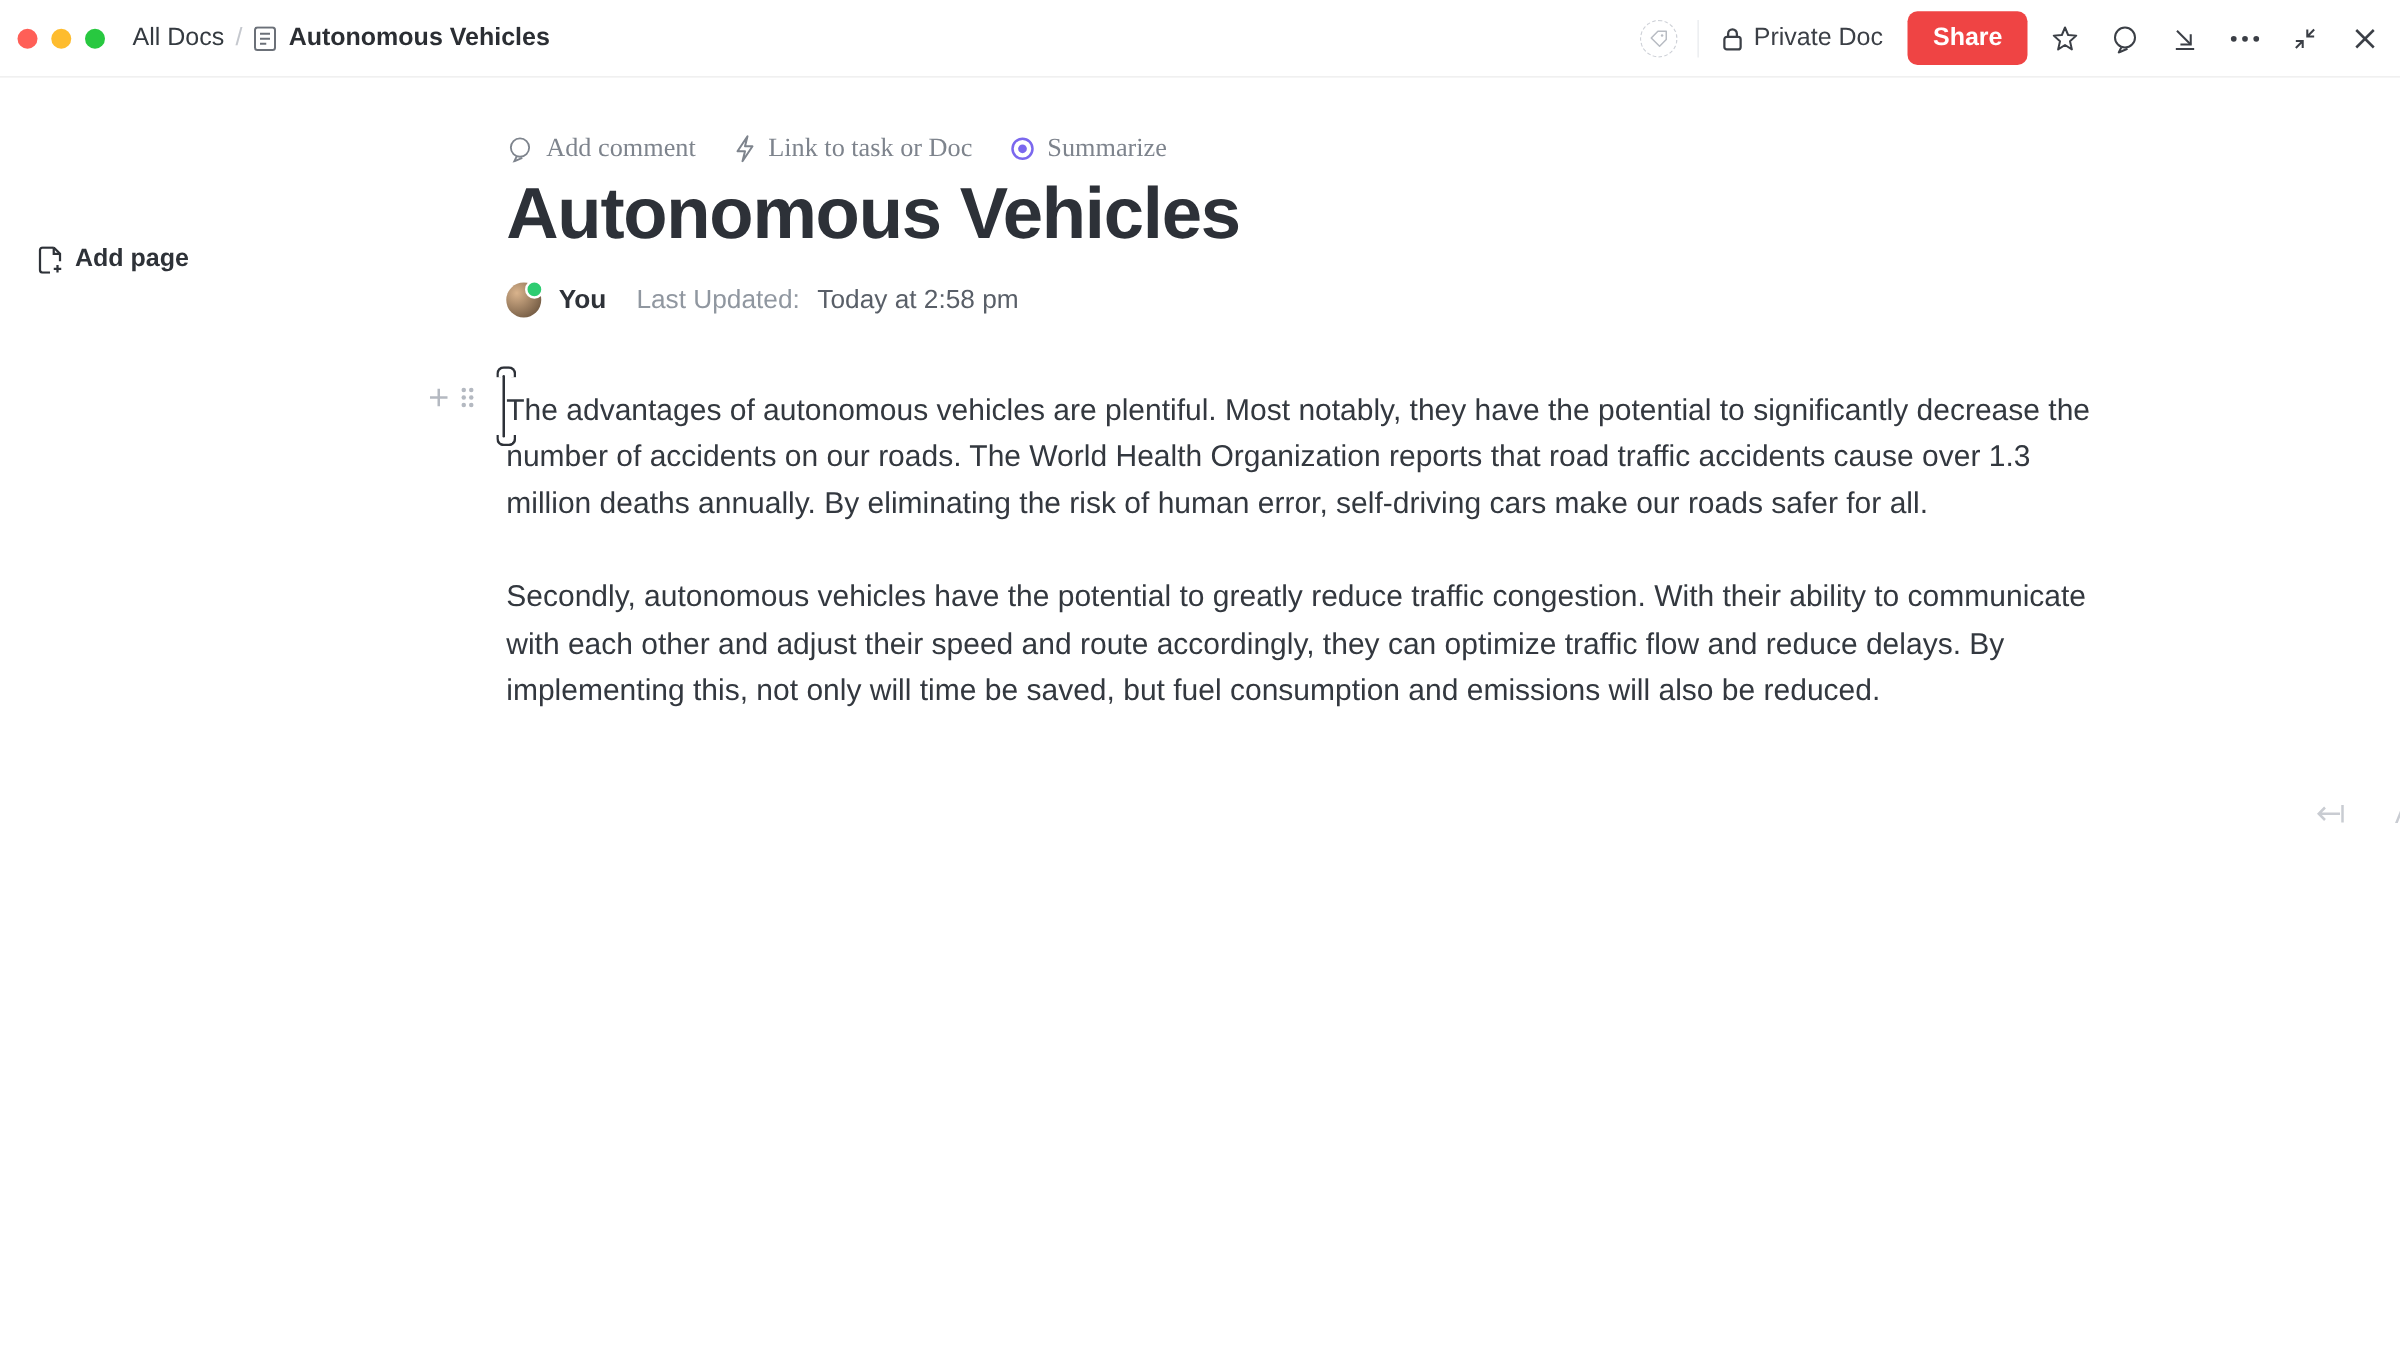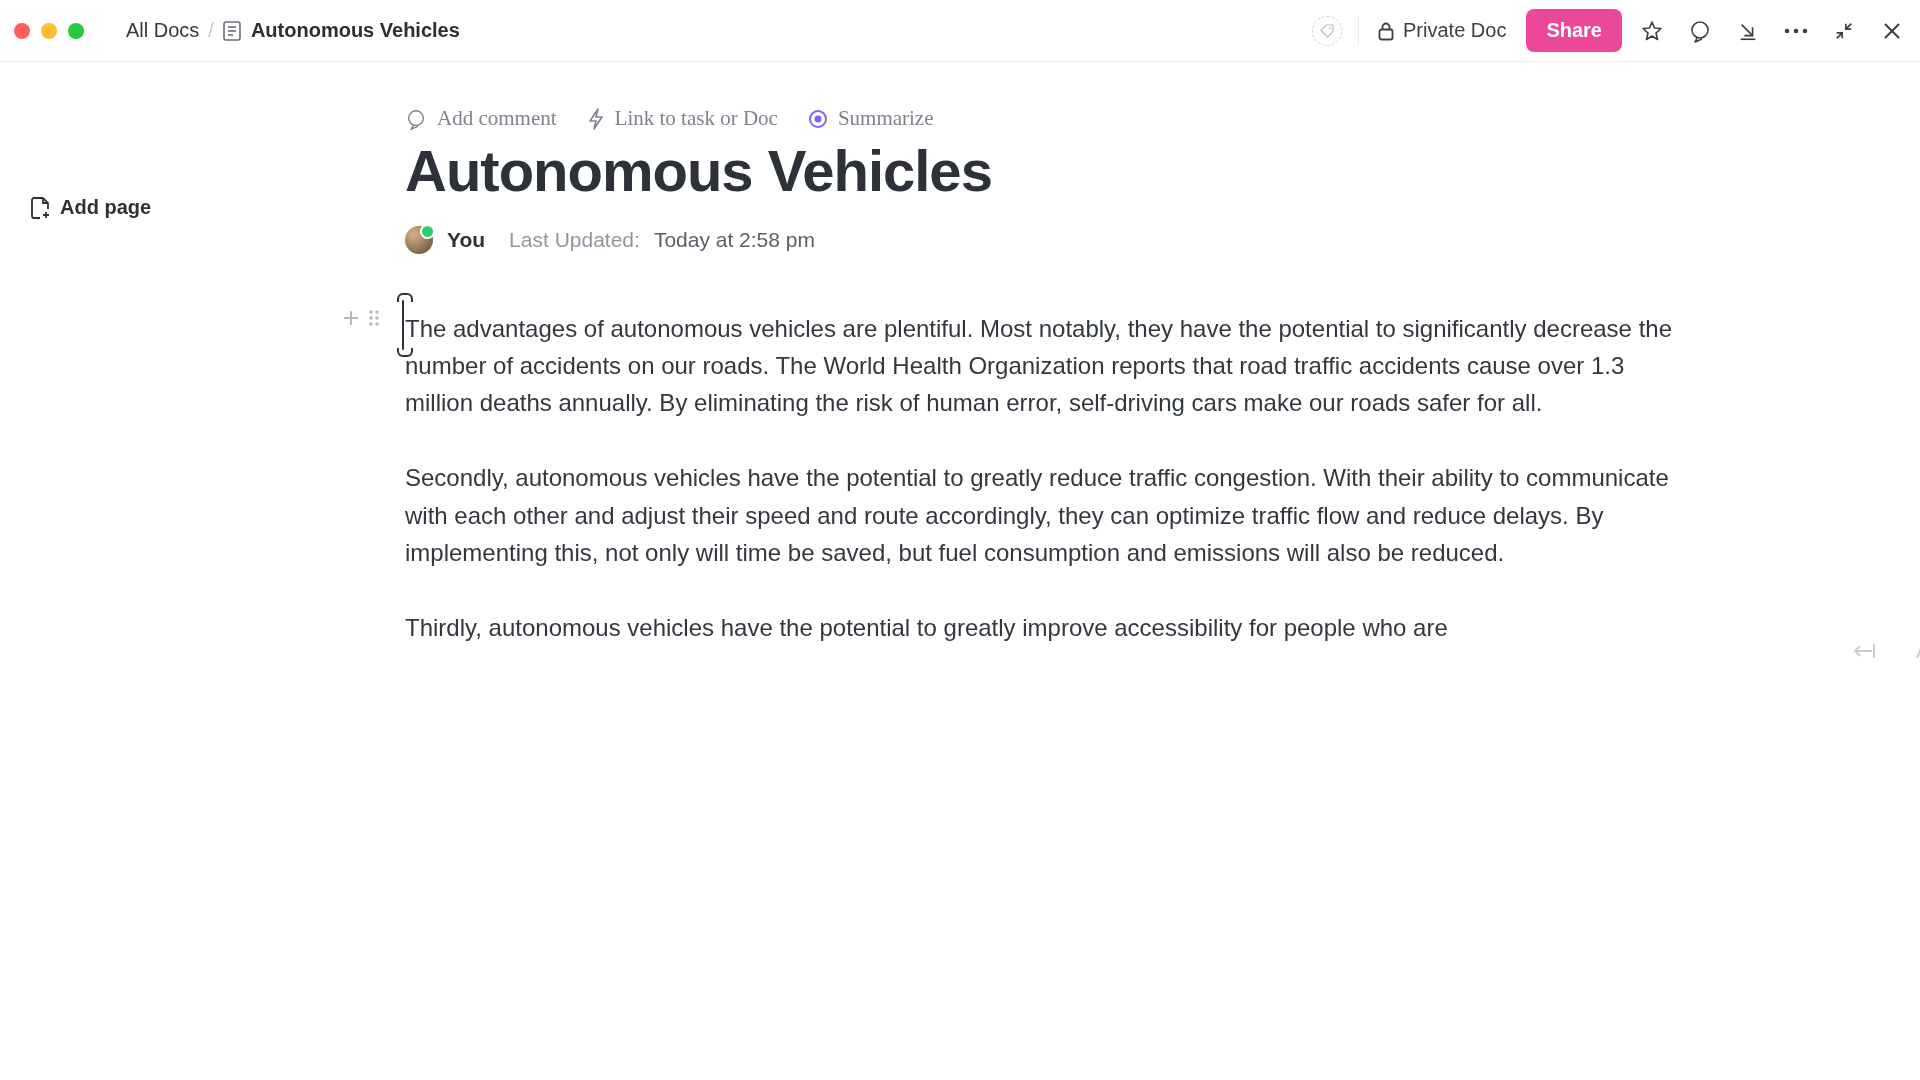--- a/index.html
+++ b/index.html
@@ -19,38 +19,38 @@
     align-items: center;
     padding: 0 14px;
     border-bottom: 1px solid #ececec;
   }
   .traffic-lights { display: flex; gap: 11px; margin-right: 22px; }
   .tl { width: 16px; height: 16px; border-radius: 50%; }
   .tl-red { background: #ff5f57; }
   .tl-yellow { background: #febc2e; }
   .tl-green { background: #28c840; }
 
-  .breadcrumb { display: flex; align-items: flex-end; gap: 9px; font-size: 20px; color: #2b2e33; margin-left: 20px; }
+  .breadcrumb { display: flex; align-items: flex-end; gap: 9px; font-size: 20px; color: #2b2e33; }
   .breadcrumb .sep { color: #c5c8ce; }
   .breadcrumb .doc-icon { display: inline-flex; margin-right: 2px; }
   .breadcrumb .link { color: #343a40; cursor: pointer; }
   .breadcrumb .current { font-weight: 600; color: #2b2e33; display: inline-flex; align-items: center; gap: 8px; }
 
   .topbar-spacer { flex: 1; }
 
   .tag-circle {
     width: 30px; height: 30px; border-radius: 50%;
     border: 1px dashed #cfd2d8; display: flex; align-items: center; justify-content: center;
     color: #aeb3bb; cursor: pointer;
     margin-right: 16px;
   }
   .vdivider { width: 1px; height: 30px; background: #e8eaed; margin-right: 18px;}
   .private-chip { display: inline-flex; align-items: center; gap: 8px; font-size: 20px; color: #3b3f46; cursor: pointer; margin-right: 20px; }
   .share-btn {
-    background: #ec4899; color: #fff; border: none; border-radius: 8px;
+    background: #ef4444; color: #fff; border: none; border-radius: 8px;
     padding: 10px 20px; font-size: 20px; font-weight: 600; cursor: pointer;
     margin-right: 16px;
   }
   .top-icons { display: flex; align-items: center; gap: 20px; }
   .top-icons .icon-btn { width: 28px; height: 28px; display: flex; align-items: center; justify-content: center; color: #3b3f46; cursor: pointer; }
 
   
   .body-wrap { position: relative; height: calc(100% - 62px); overflow: hidden; }
   .left-rail {
     position: absolute; top: 0; left: 0; bottom: 0; width: 250px;
@@ -327,19 +327,16 @@
           </span>
         </div>
         <span class="text-caret"></span>
         <p>The advantages of autonomous vehicles are plentiful. Most notably, they have the potential to significantly decrease the number of accidents on our roads. The World Health Organization reports that road traffic accidents cause over 1.3 million deaths annually. By eliminating the risk of human error, self-driving cars make our roads safer for all.</p>
       </div>
 
       <div class="para-block">
         <p>Secondly, autonomous vehicles have the potential to greatly reduce traffic congestion. With their ability to communicate with each other and adjust their speed and route accordingly, they can optimize traffic flow and reduce delays. By implementing this, not only will time be saved, but fuel consumption and emissions will also be reduced.</p>
       </div>
 
-      <div class="para-block">
-        <p>Thirdly, autonomous vehicles have the potential to greatly improve accessibility for people who are</p>
-      </div>
     </div>
 
   </div>
 </div>
 
 </body></html>

